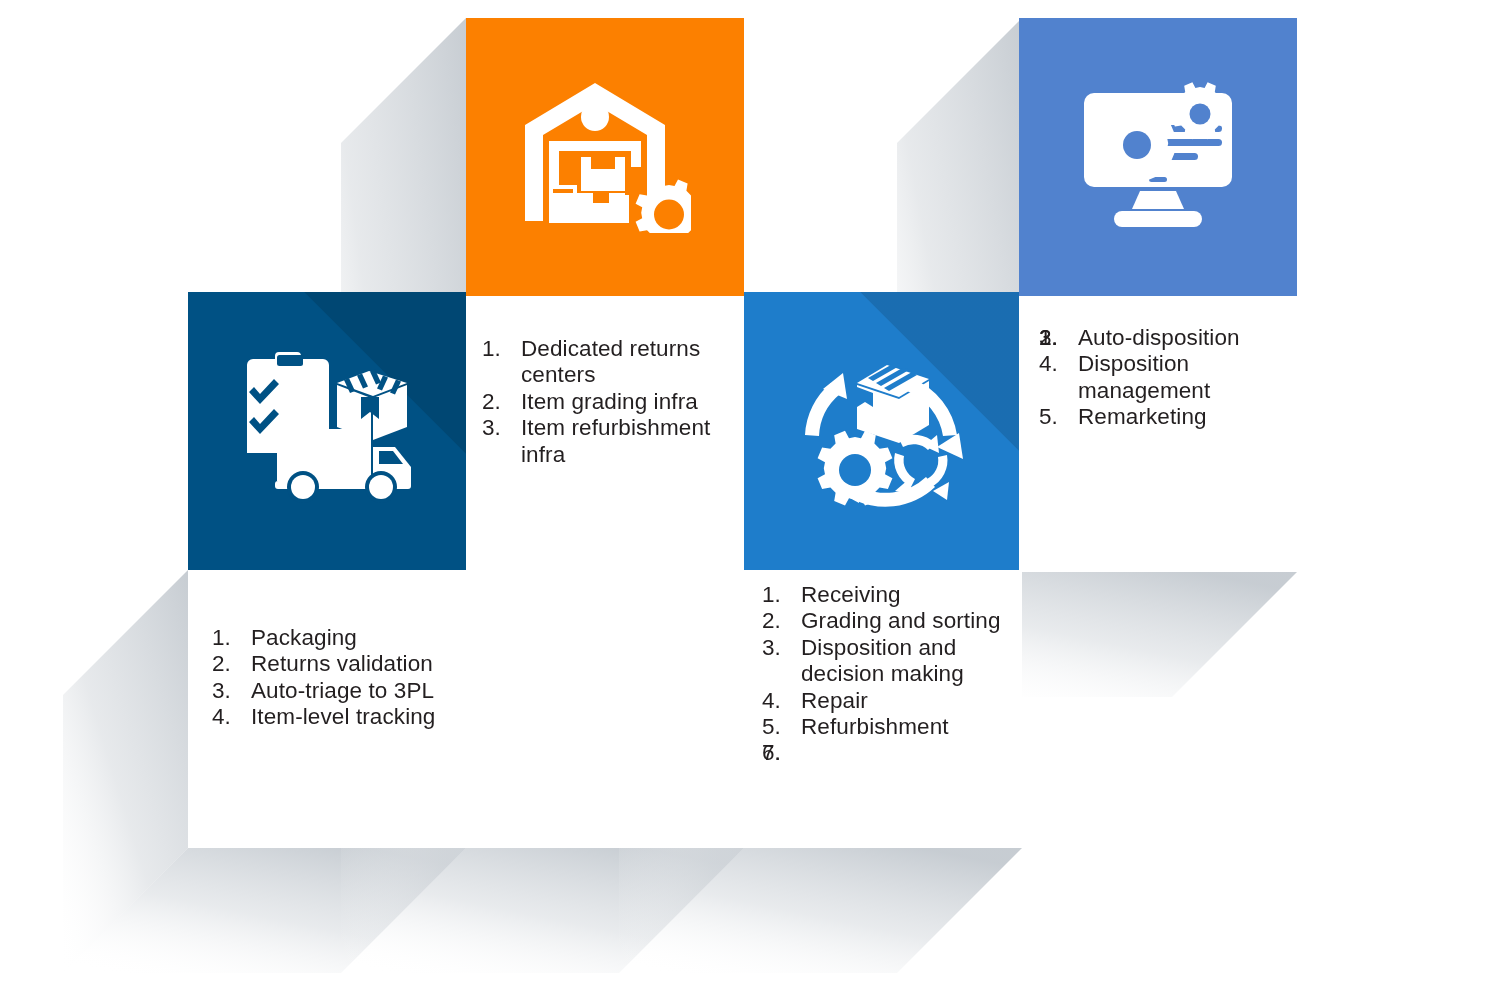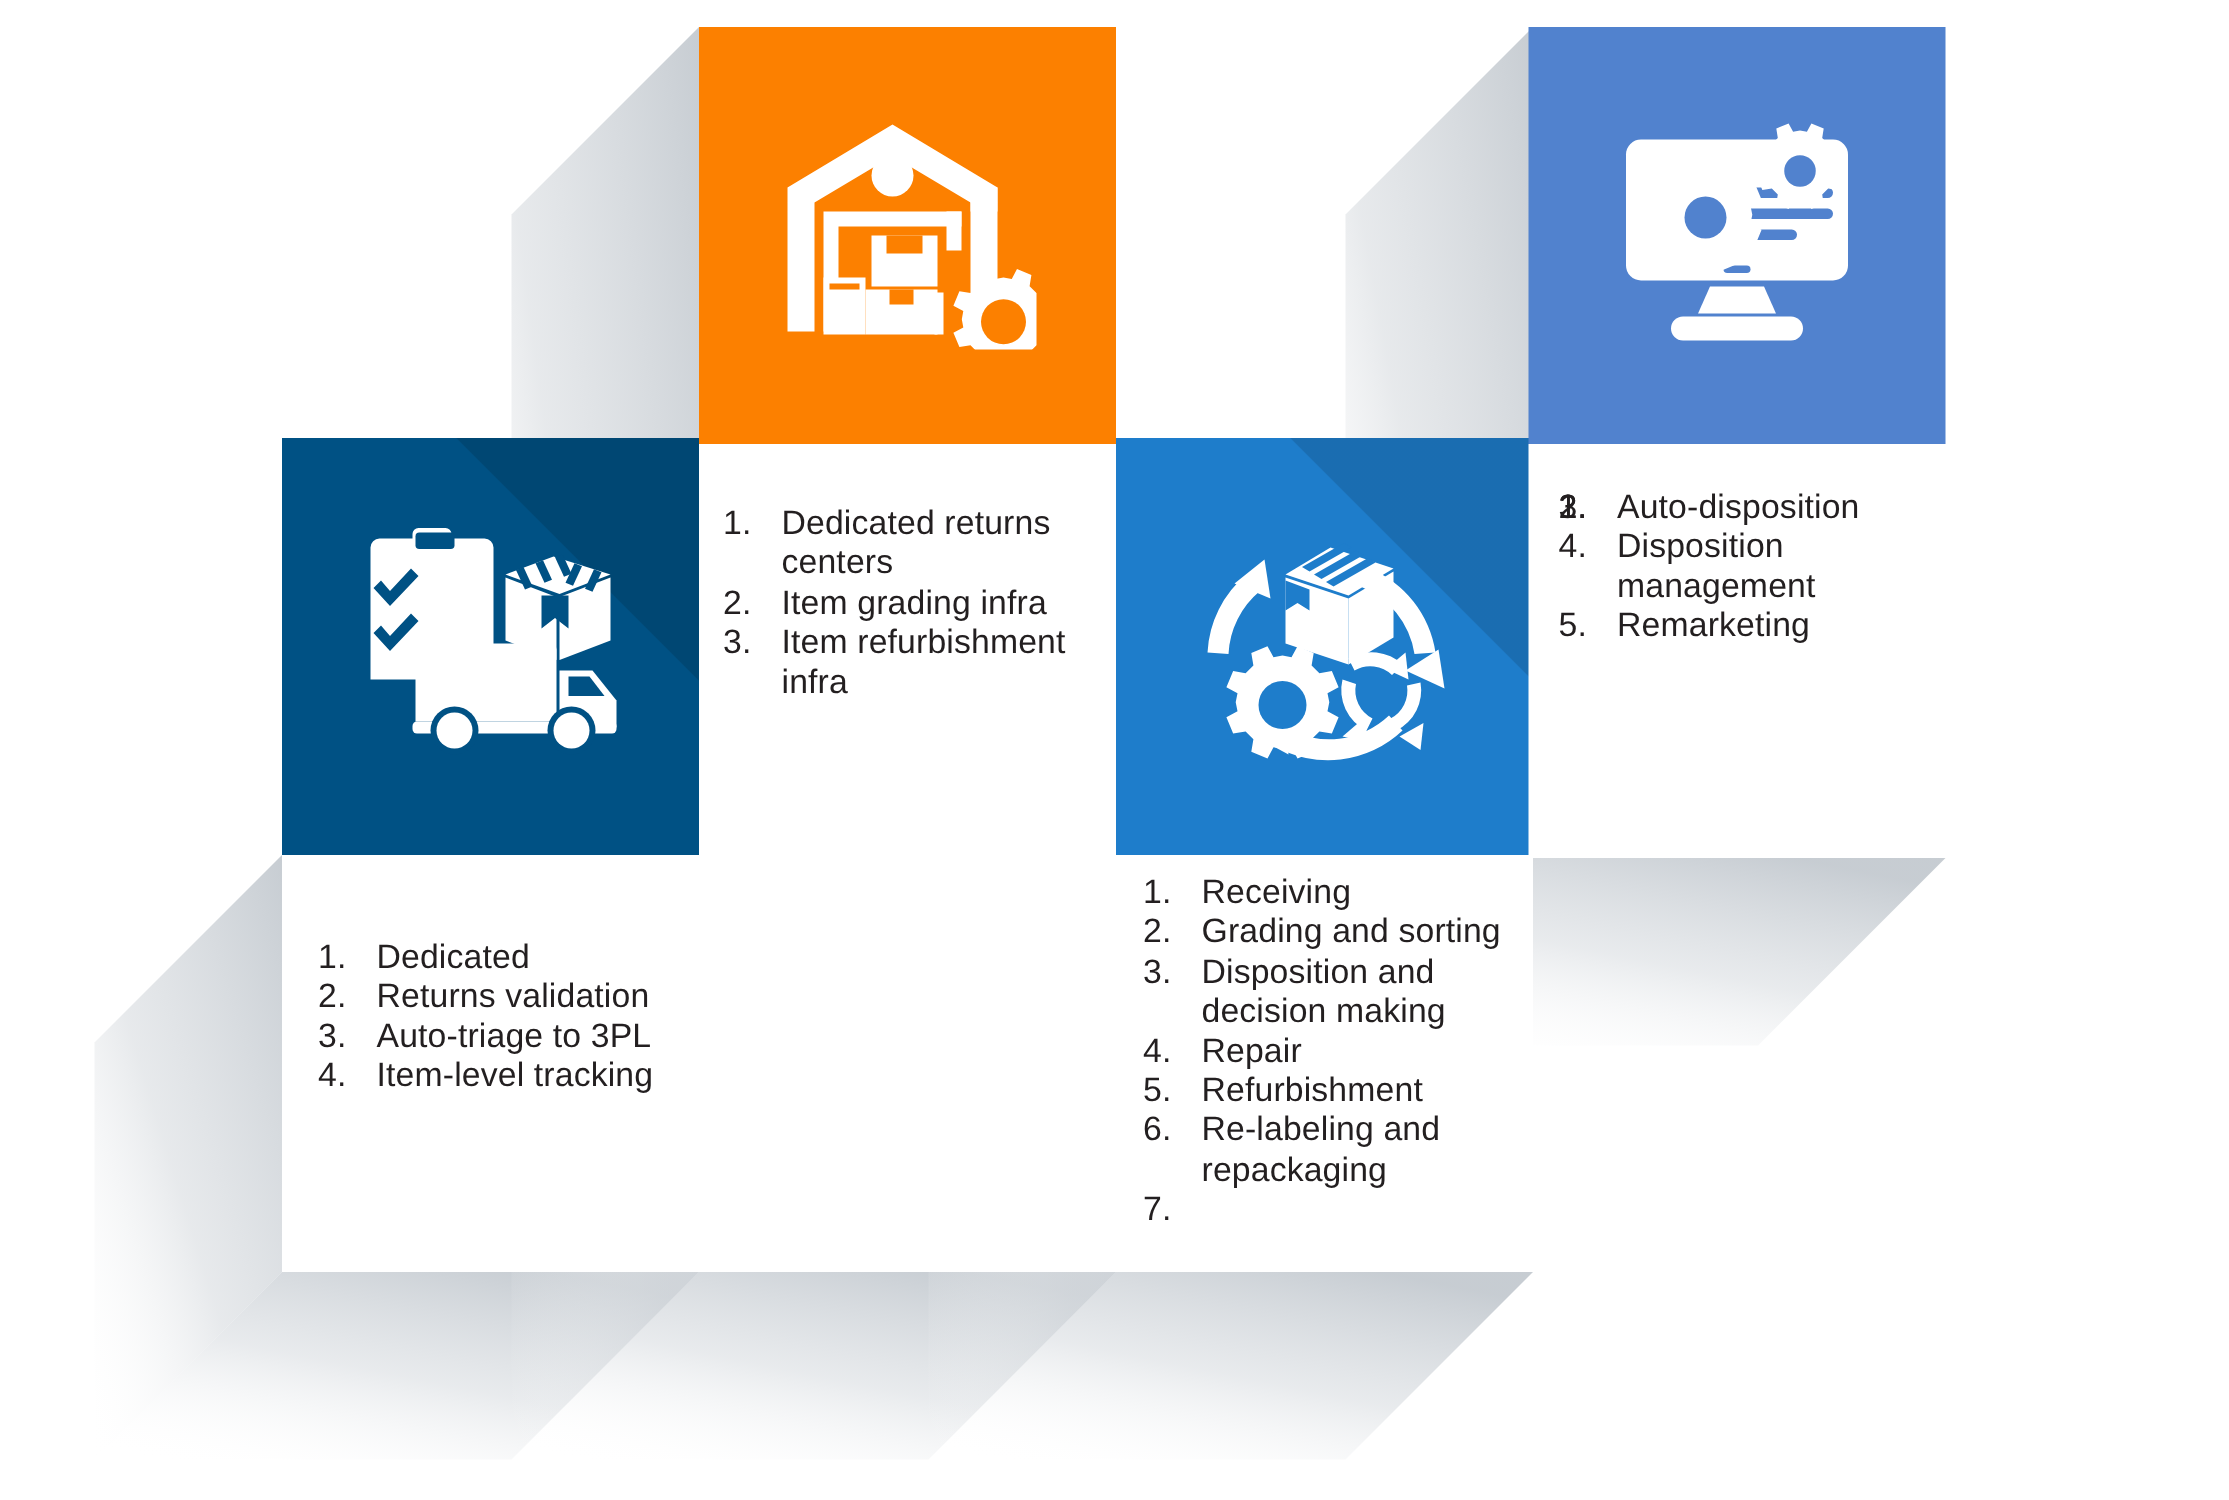--- a/index.html
+++ b/index.html
@@ -103,21 +103,21 @@
         <circle cx="64" cy="136" r="16" fill="#005184"></circle>
         <circle cx="64" cy="136" r="12"></circle>
         <circle cx="142" cy="136" r="16" fill="#005184"></circle>
         <circle cx="142" cy="136" r="12"></circle>
       </svg>
     </div>
   </div>
 
   <div class="card" style="left:188px;top:570px;width:278px;height:278px;padding:55px 18px 0 24px;">
     <ol>
-      <li><span class="num">1.</span><span>Dedicated</span></li>
+      <li><span class="num">1.</span><span>Packaging</span></li>
       <li><span class="num">2.</span><span>Returns validation</span></li>
       <li><span class="num">3.</span><span>Auto-triage to 3PL</span></li>
       <li><span class="num">4.</span><span>Item-level tracking</span></li>
     </ol>
   </div>
 
   <div class="tile" style="left:466px;top:18px;width:278px;height:278px;background:#FC8000;">
     <div class="corner-shade" style="background:linear-gradient(225deg, rgba(0,0,0,0.0) 0%, rgba(0,0,0,0.0) 100%);"></div>
     <div class="icon-holder">
       <svg width="172" height="152" viewBox="0 0 172 152" fill="#ffffff">
@@ -194,21 +194,21 @@
     </div>
   </div>
 
   <div class="card" style="left:744px;top:570px;width:278px;height:278px;padding:12px 14px 0 18px;">
     <ol>
       <li><span class="num">1.</span><span>Receiving</span></li>
       <li><span class="num">2.</span><span>Grading and sorting</span></li>
       <li><span class="num">3.</span><span>Disposition and decision making</span></li>
       <li><span class="num">4.</span><span>Repair</span></li>
       <li><span class="num">5.</span><span>Refurbishment</span></li>
-      <li><span class="num">6.</span><span>Re-labeling and repackaging</span></li>
+      <li><span class="num">6.</span></li>
       <li><span class="num">7.</span></li>
     </ol>
   </div>
 
   <div class="tile" style="left:1019px;top:18px;width:278px;height:278px;background:#5182CE;">
     <div class="corner-shade" style="background:linear-gradient(225deg, rgba(0,0,0,0.0) 0%, rgba(0,0,0,0.0) 100%);"></div>
     <div class="icon-holder">
       <svg width="176" height="156" viewBox="0 0 176 156" fill="#ffffff">
 
         <path d="M14 24 a10 10 0 0 1 10 -10 h128 a10 10 0 0 1 10 10 v74 a10 10 0 0 1 -10 10 h-128 a10 10 0 0 1 -10 -10 z"></path>

